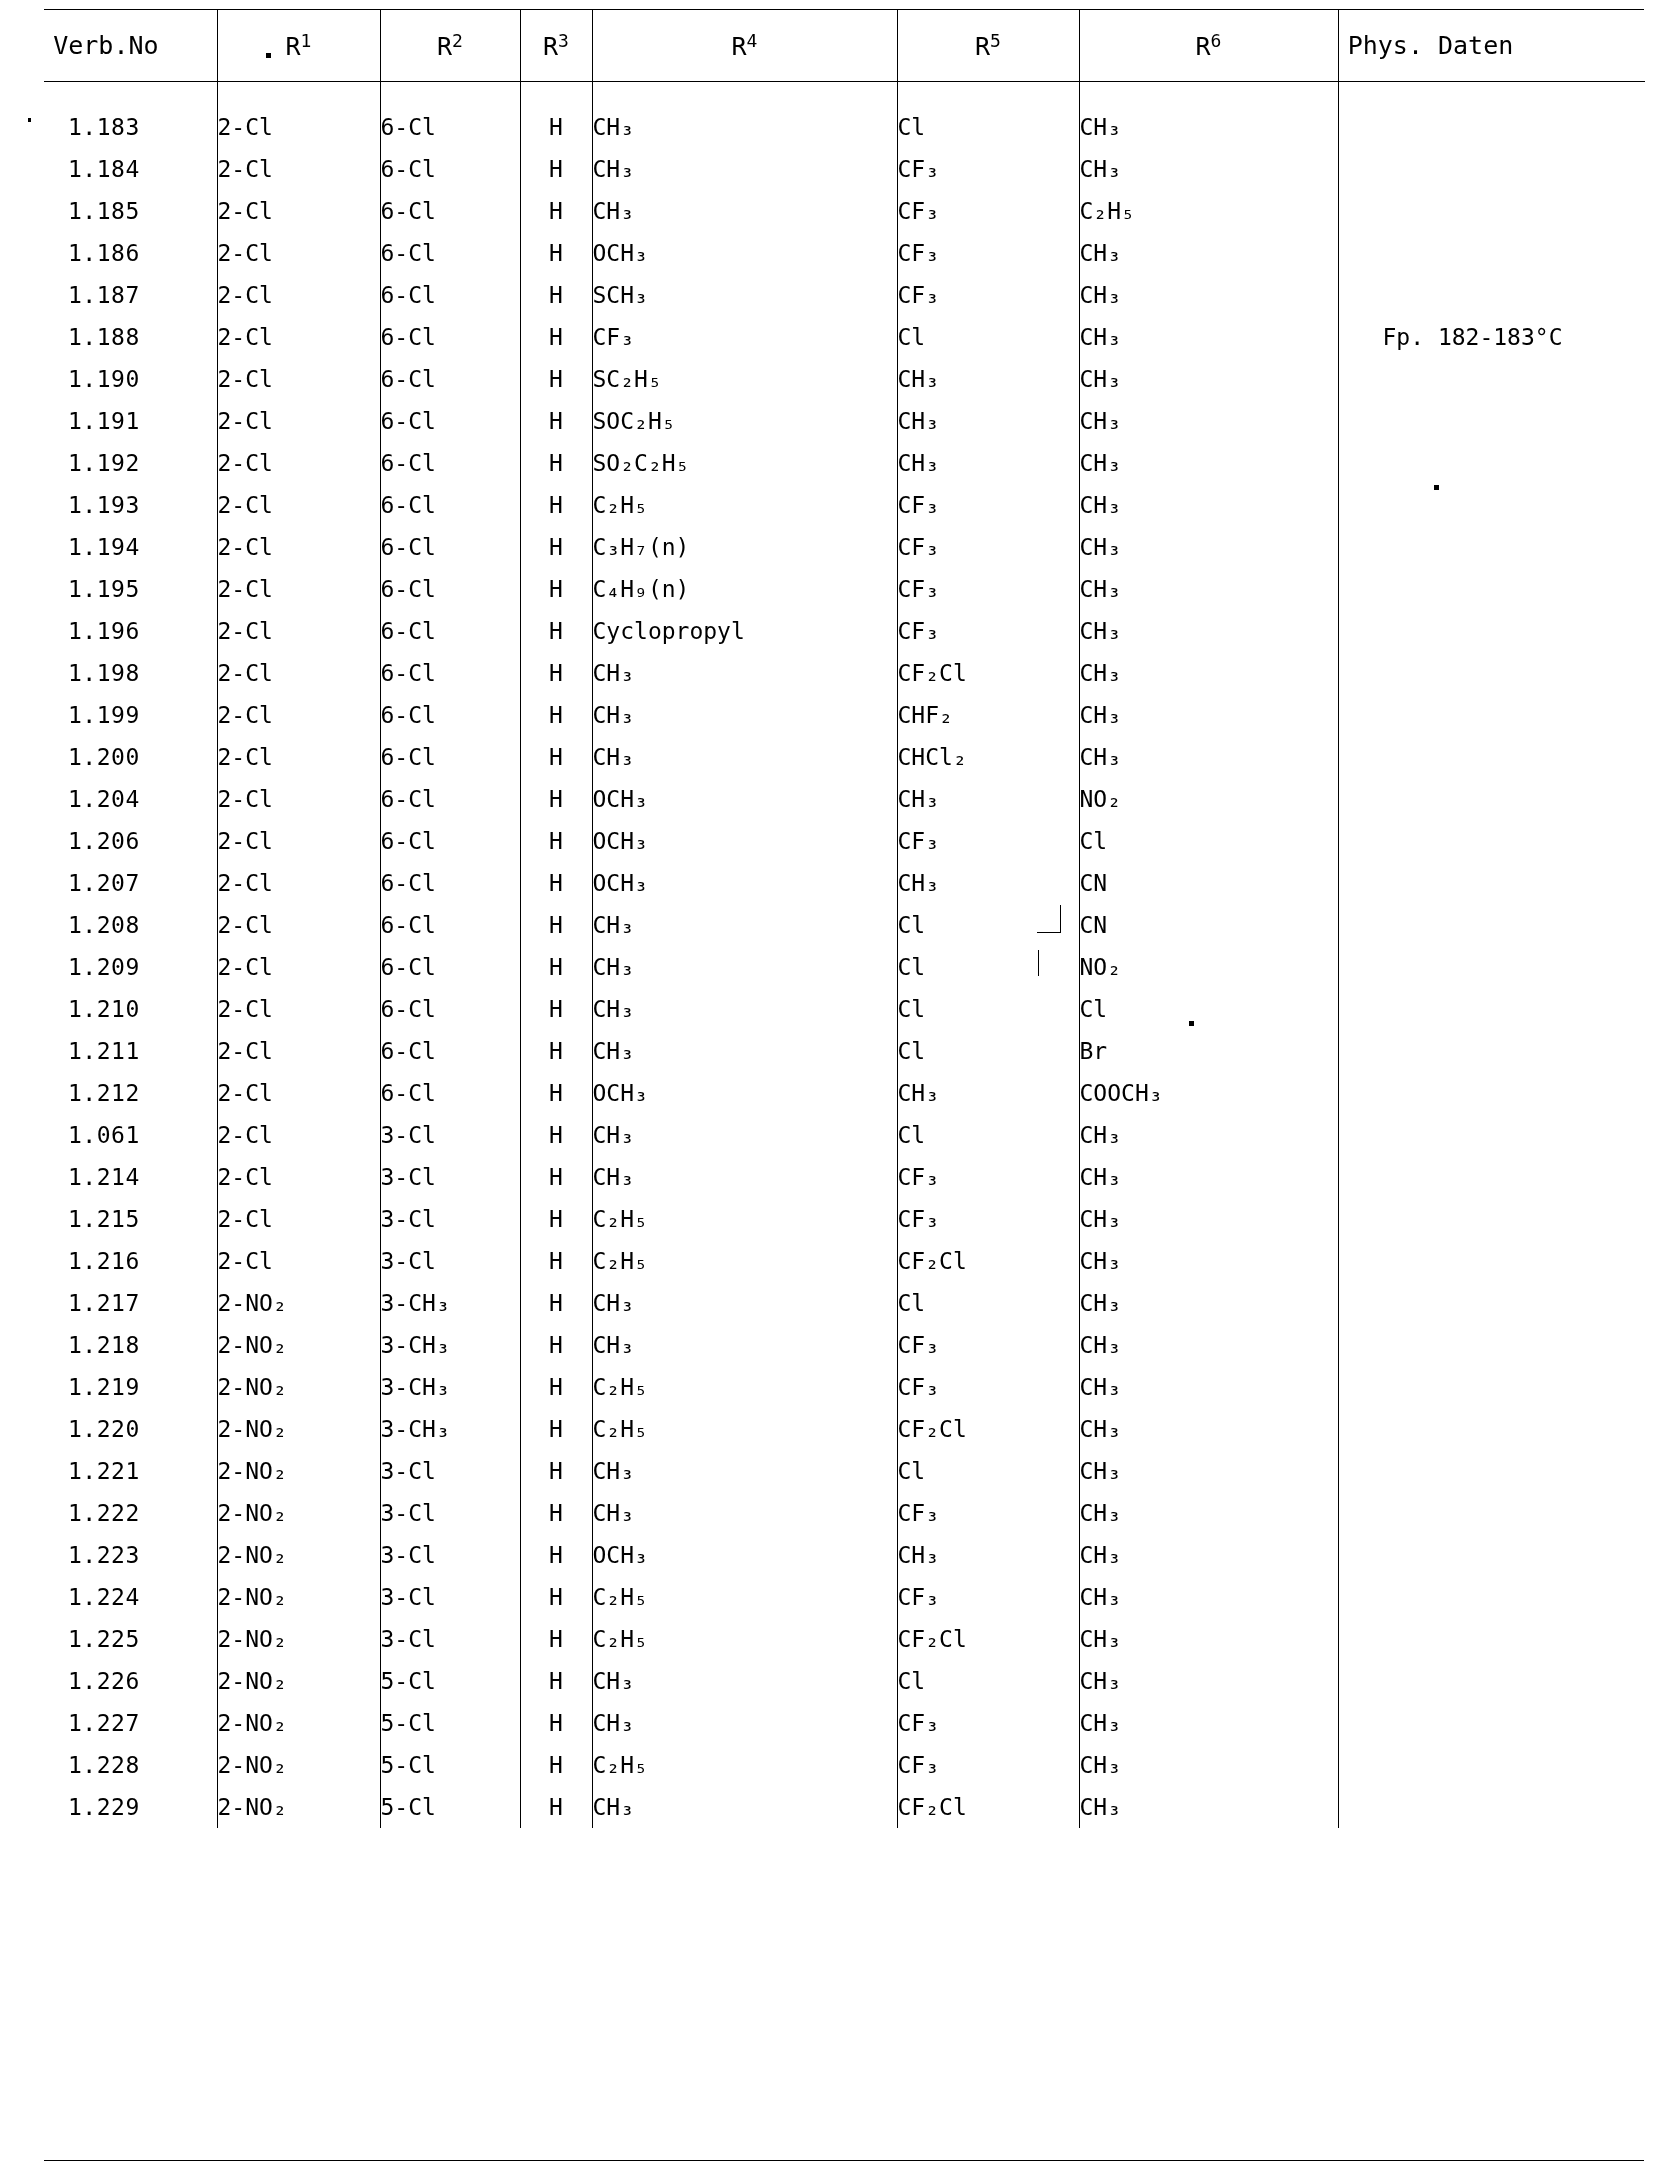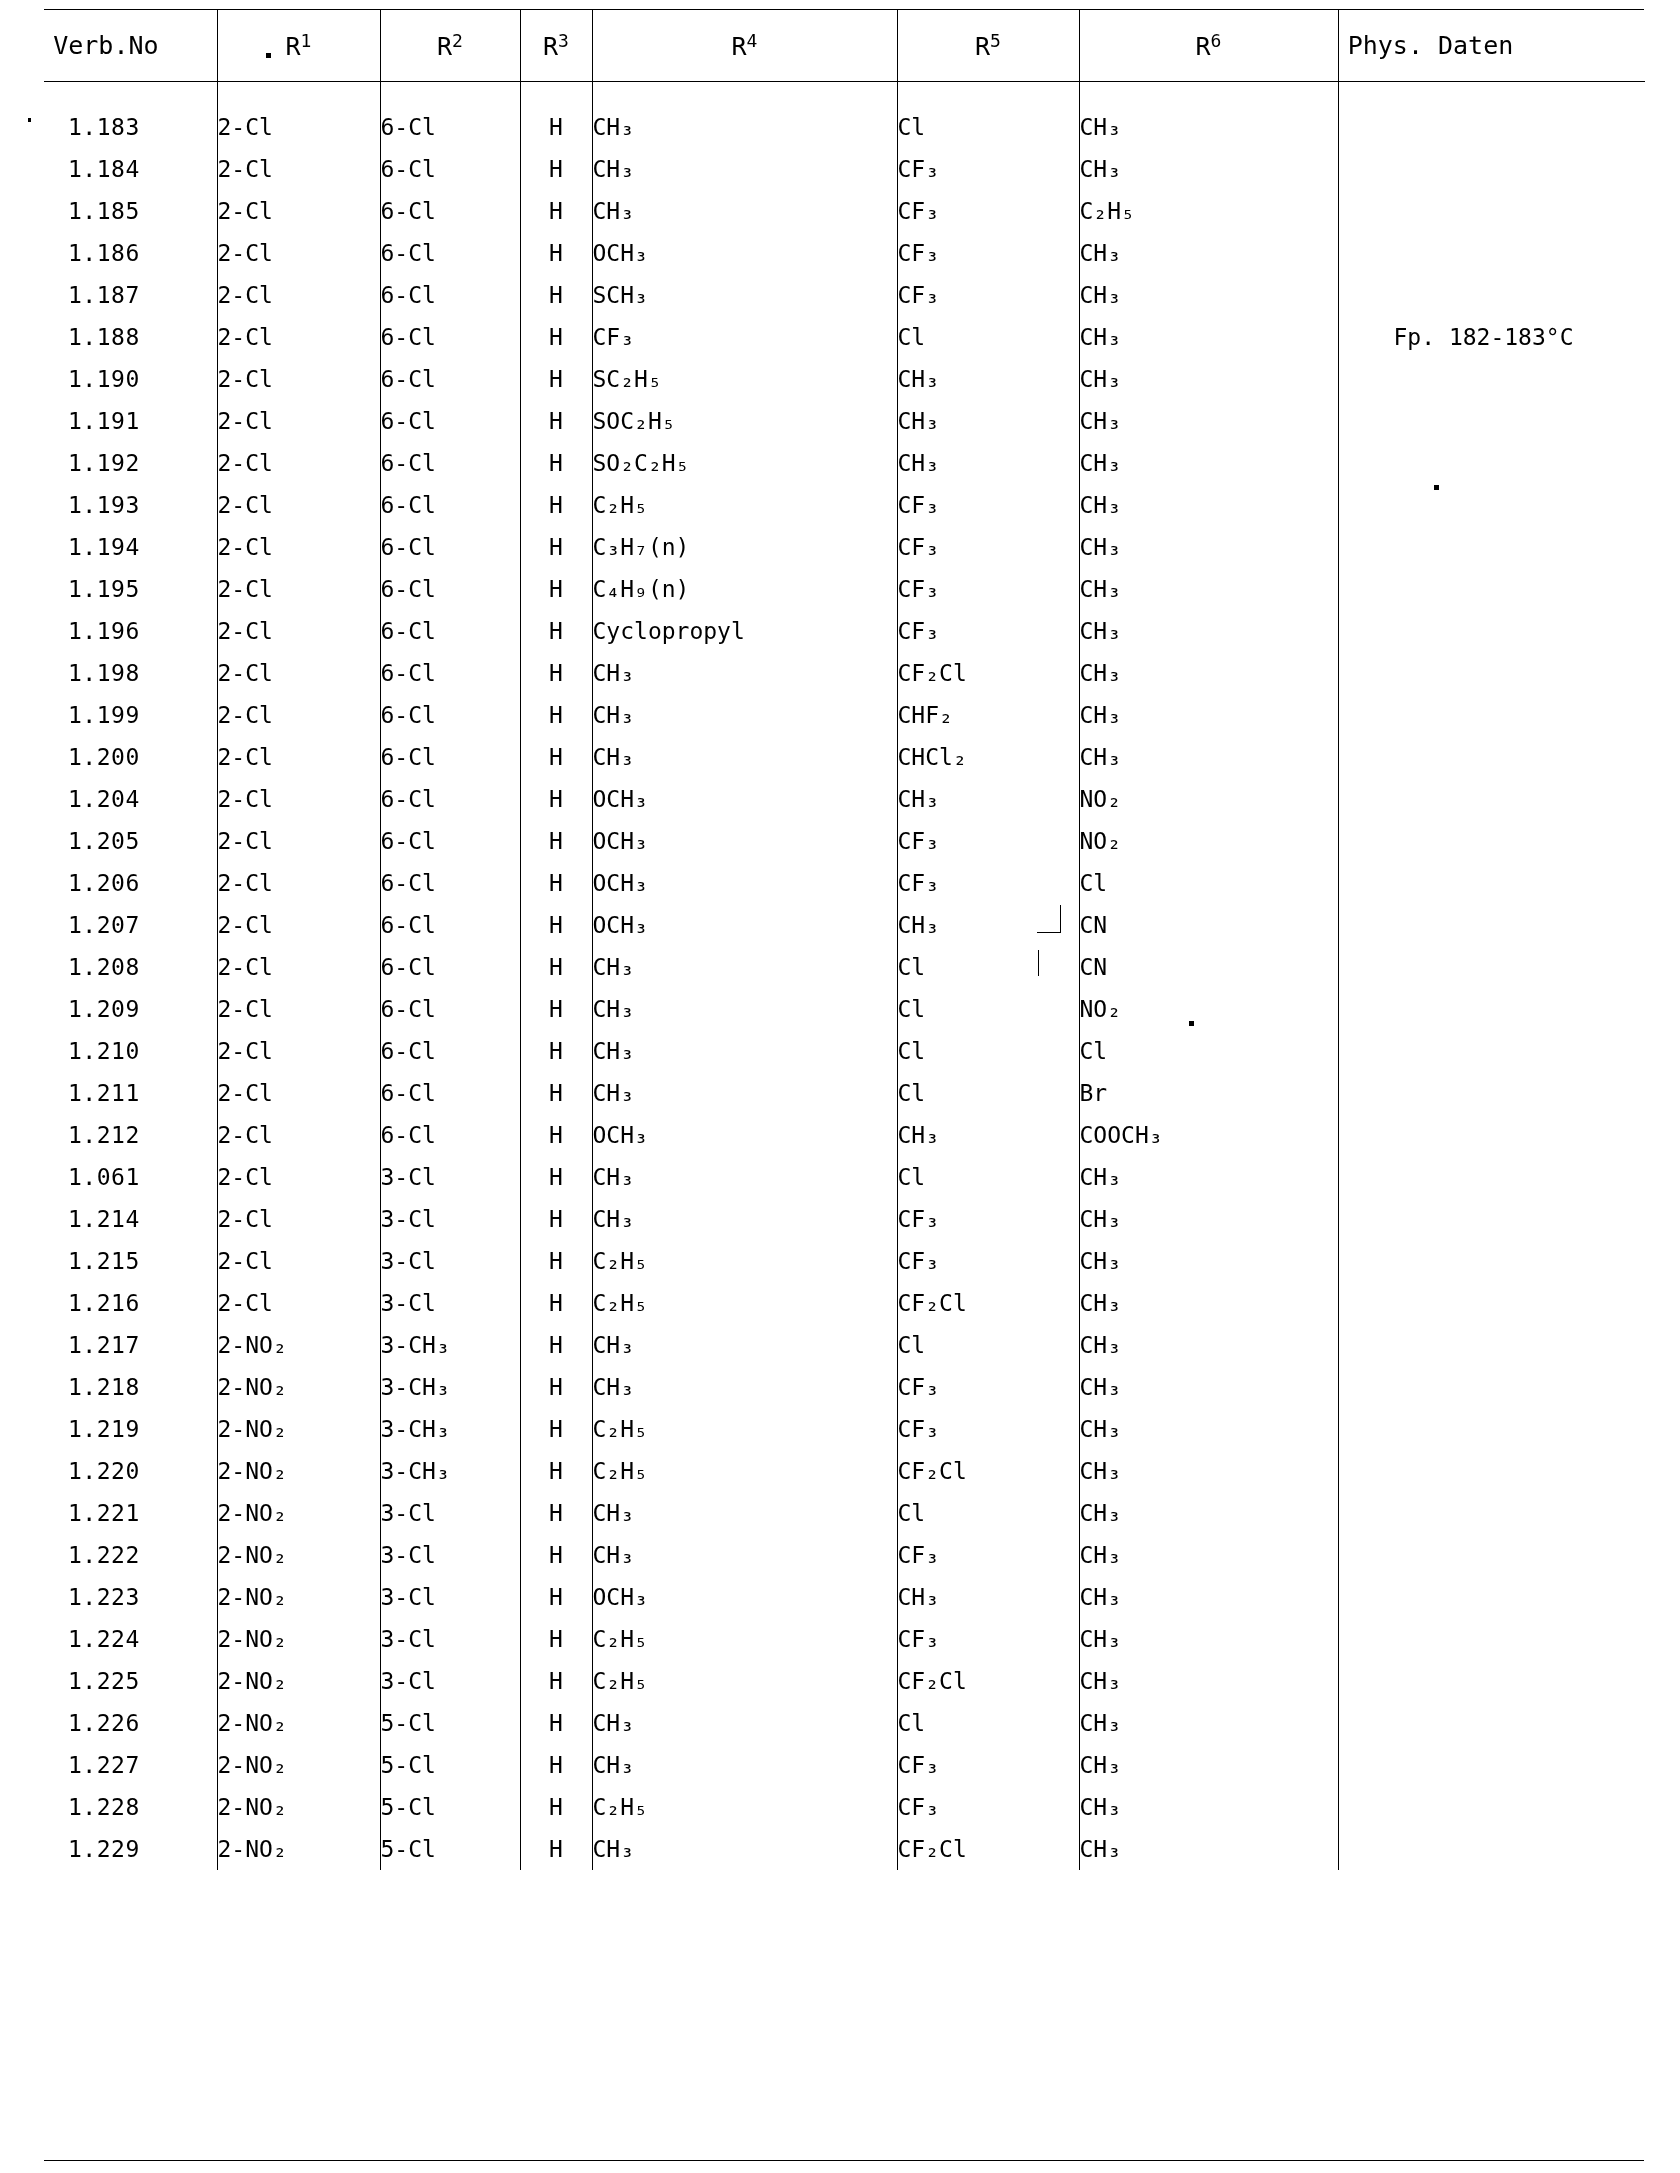--- a/index.html
+++ b/index.html
@@ -68,21 +68,21 @@
   }
   tbody td.cno {
     padding-left: 24px;
     letter-spacing: 0.5px;
   }
   tbody td.c3col {
     text-align: center;
     padding-left: 0;
   }
   tbody td.phys {
-    padding-left: 55px;
+    padding-left: 44px;
   }
   sup {
     font-size: 0.72em;
     vertical-align: 0.45em;
   }
   .topline {
     position: absolute;
     left: 44px;
     top: 9.2px;
     width: 1600px;
@@ -357,30 +357,20 @@
           <td class="cno vr">1.204</td>
           <td class="vr">2-Cl</td>
           <td class="vr">6-Cl</td>
           <td class="c3col vr">H</td>
           <td class="vr">OCH₃</td>
           <td class="vr">CH₃</td>
           <td class="vr">NO₂</td>
           <td class="phys"></td>
         </tr>
         <tr>
-          <td class="cno vr">1.205</td>
-          <td class="vr">2-Cl</td>
-          <td class="vr">6-Cl</td>
-          <td class="c3col vr">H</td>
-          <td class="vr">OCH₃</td>
-          <td class="vr">CF₃</td>
-          <td class="vr">NO₂</td>
-          <td class="phys"></td>
-        </tr>
-        <tr>
           <td class="cno vr">1.206</td>
           <td class="vr">2-Cl</td>
           <td class="vr">6-Cl</td>
           <td class="c3col vr">H</td>
           <td class="vr">OCH₃</td>
           <td class="vr">CF₃</td>
           <td class="vr">Cl</td>
           <td class="phys"></td>
         </tr>
         <tr>

